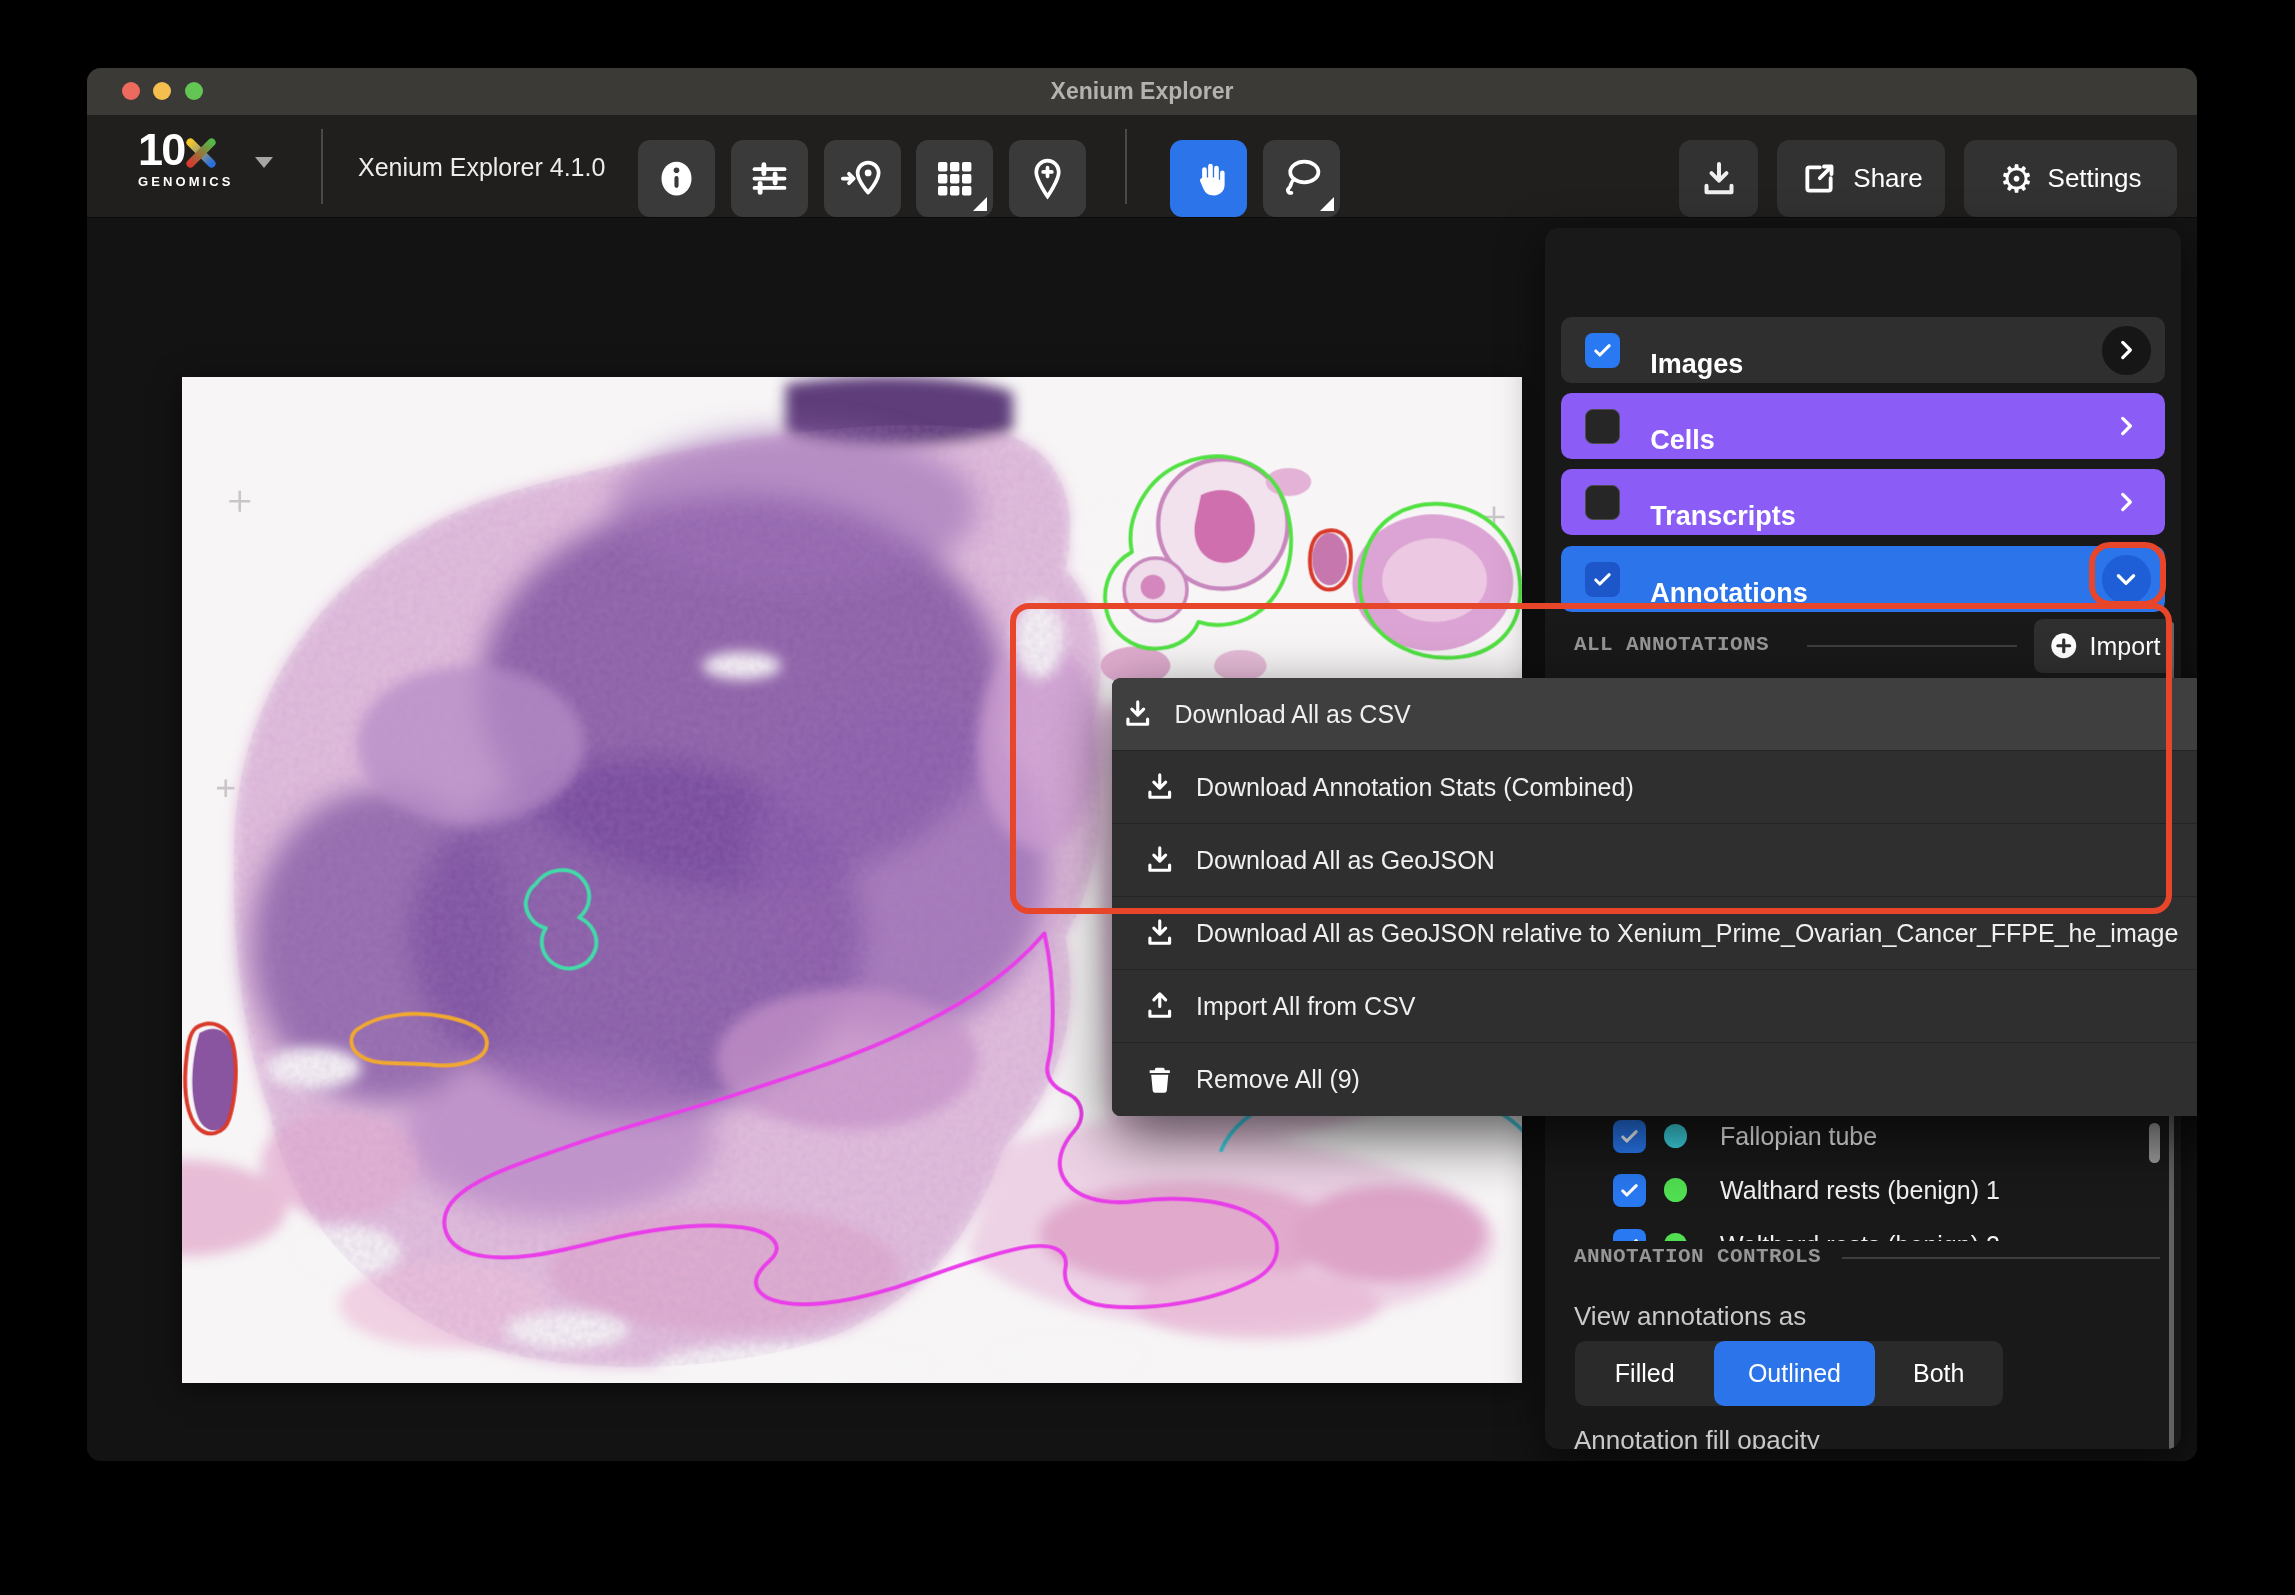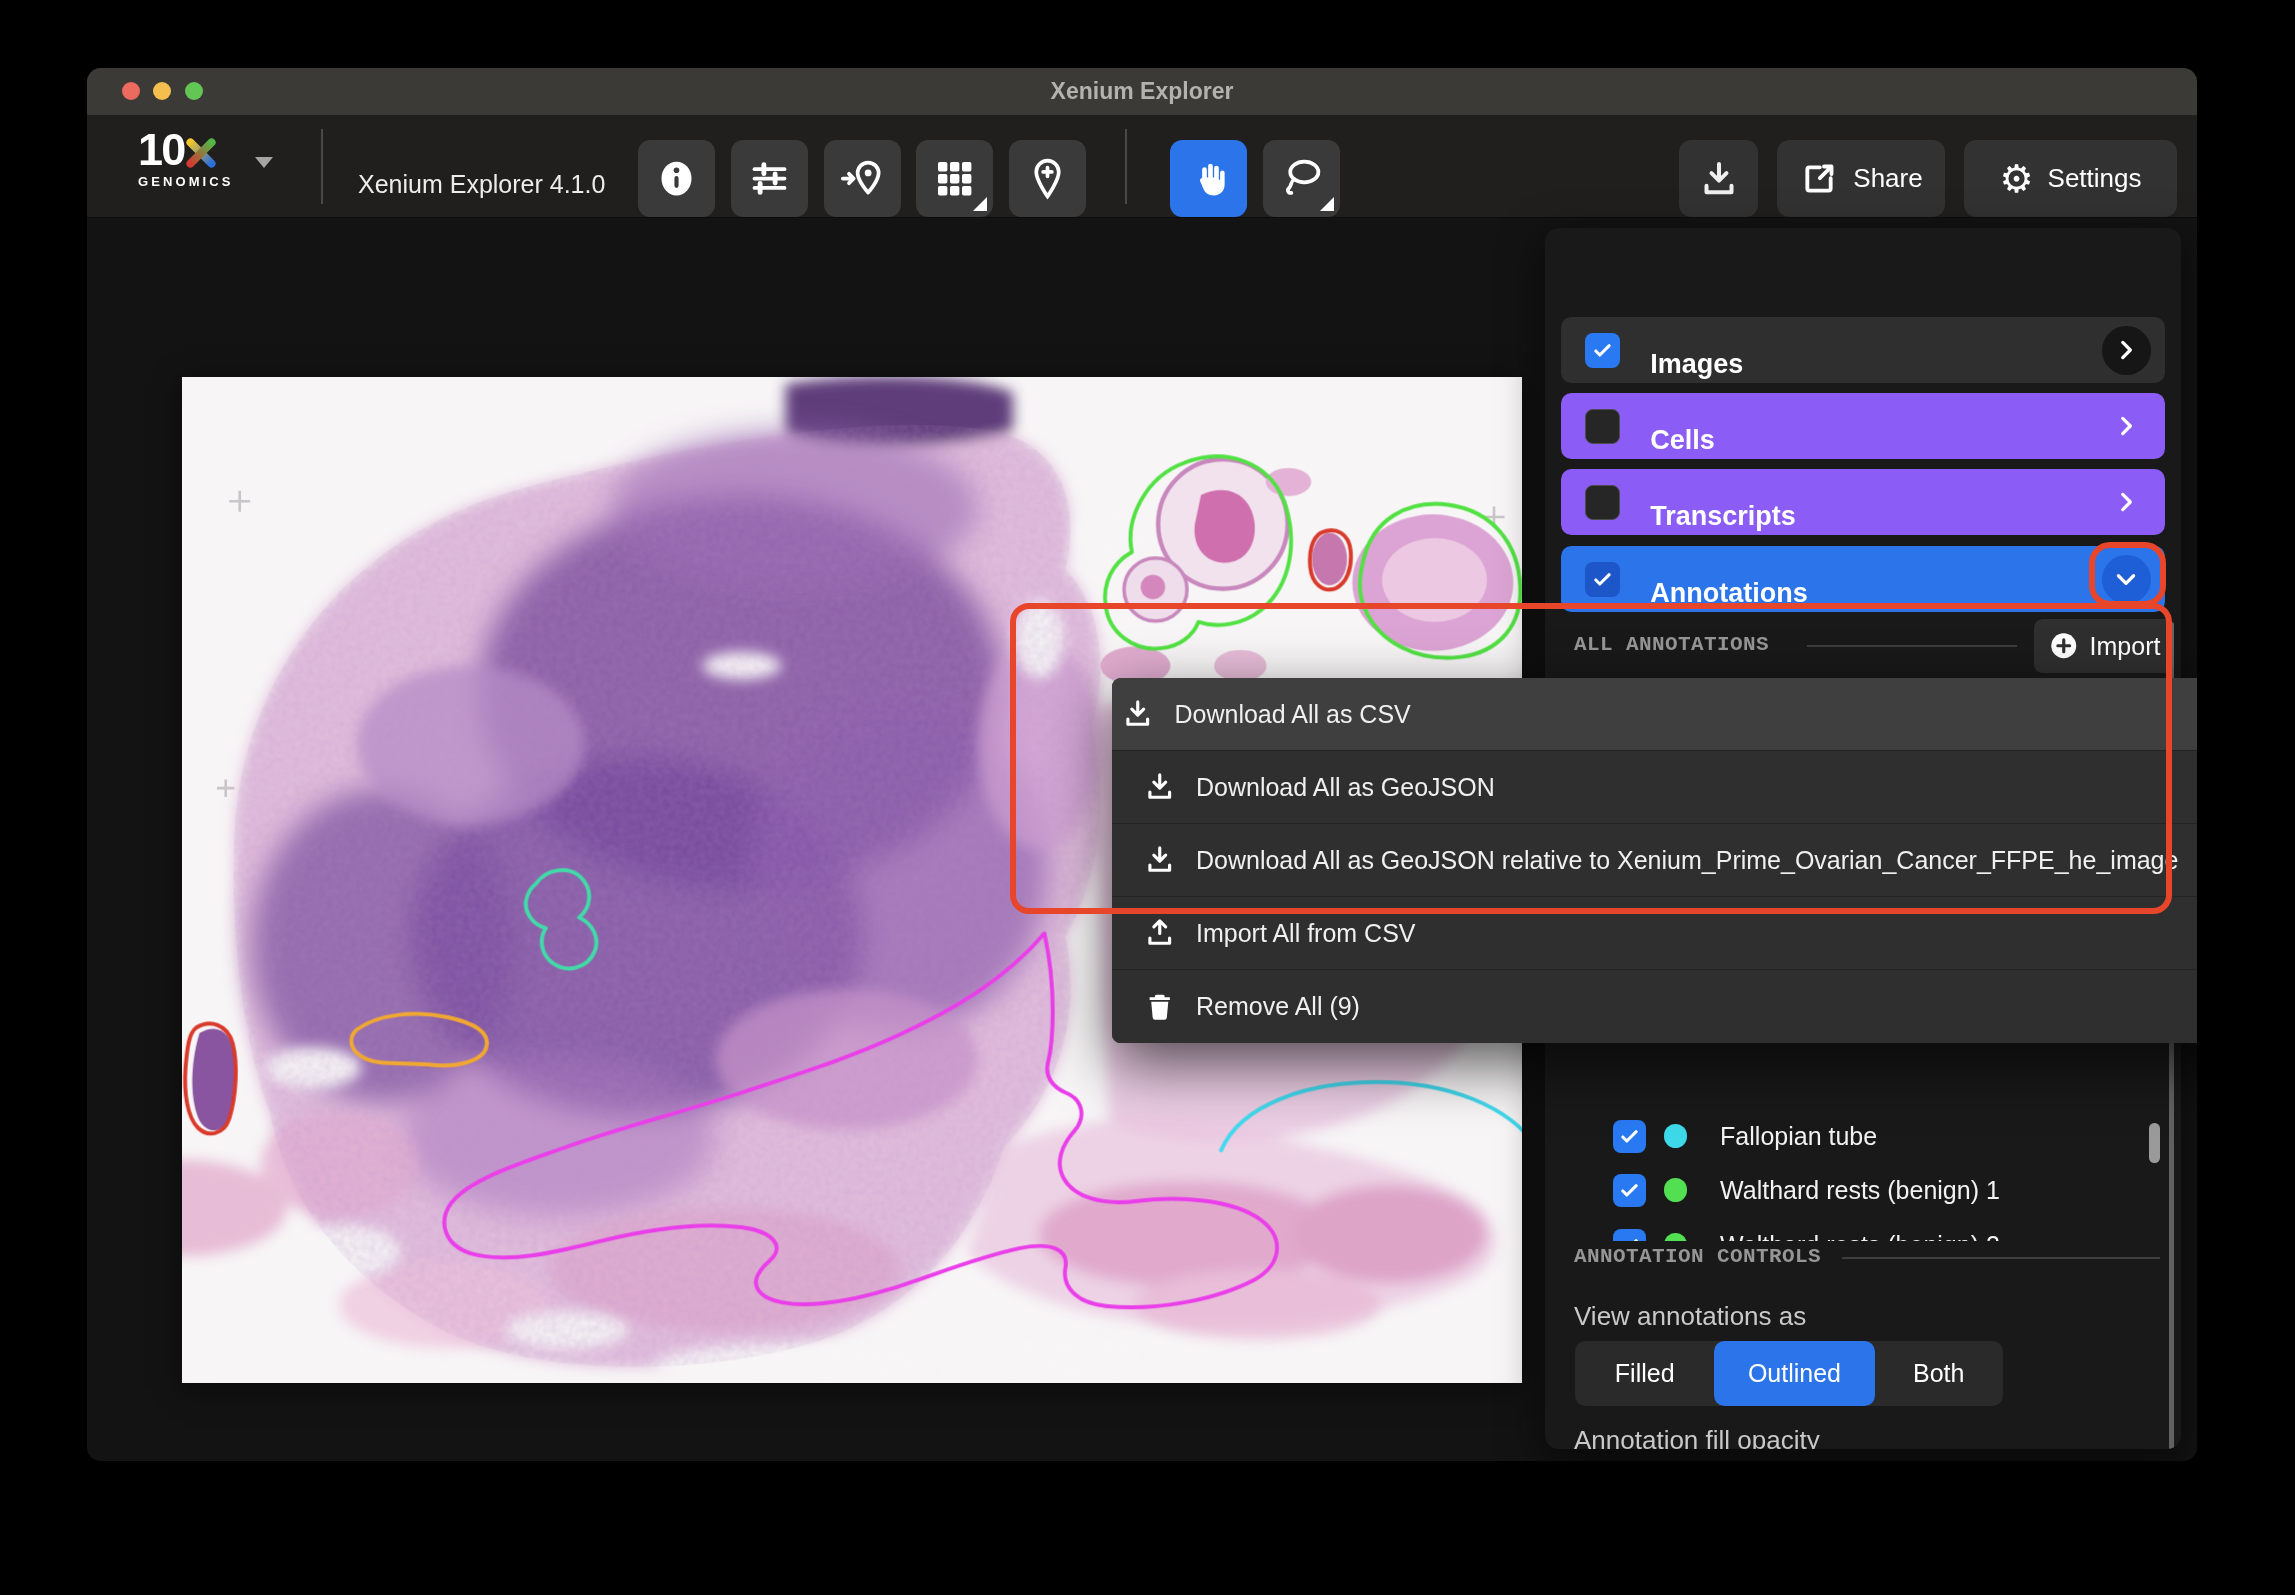--- a/index.html
+++ b/index.html
@@ -20,21 +20,21 @@
 
   
   #toolbar { position:absolute; left:0; top:47px; width:100%; height:103px; background:#201f1e; border-bottom:1.7px solid #0b0b0b; }
   .logo-wrap { position:absolute; left:51px; top:12.2px; width:105px; }
   .logo-row { display:flex; align-items:flex-start; }
   .logo-10 { color:#fff; font-size:45px; font-weight:bold; letter-spacing:-1.7px; line-height:45px; }
   .logo-x  { width:30px; height:30px; margin:10.5px 0 0 1.7px; }
   .logo-sub { color:#fff; font-size:13px; font-weight:bold; letter-spacing:3.1px; margin-top:1.7px; }
   .caret-down { position:absolute; left:168px; top:42px; width:0; height:0; border-left:9.6px solid transparent; border-right:9.6px solid transparent; border-top:11.4px solid #a7a5a2; }
   .tb-divider { position:absolute; top:14px; width:1.7px; height:75px; background:#4a4946; }
-  #app-version { position:absolute; left:271px; top:38px; color:#ececec; font-size:25px;margin-top:17px; }
+  #app-version { position:absolute; left:271px; top:38px; color:#ececec; font-size:25px; }
 
   .tool-btn { position:absolute; top:25px; width:77px; height:77px; background:#3a3a3a; border-radius:12.2px;
     display:flex; align-items:center; justify-content:center; }
   .tool-btn svg { width:45px; height:45px; }
   .tool-btn.active { background:#2b74ea; }
   .corner-tri { position:absolute; right:6.1px; bottom:6.1px; width:0; height:0; border-left:14px solid transparent; border-bottom:14px solid #fff; }
 
   .action-btn { position:absolute; top:25px; height:77px; background:#323232; border-radius:12.2px;
     display:flex; align-items:center; justify-content:center; gap:14px; color:#fff; font-size:26px; }
   .action-btn svg { width:40px; height:40px; }
@@ -417,20 +417,27 @@
           <path d="M12 3v9.5M7.5 8.5L12 13l4.5-4.5"></path>
           <path d="M4.5 16v4h15v-4"></path>
         </svg>
       <span class="menu-label">Download All as CSV</span>
     </div>
     <div class="menu-item">
       <svg viewBox="0 0 24 24" fill="none" stroke="#fff" stroke-width="2.4" stroke-linecap="round" stroke-linejoin="round">
           <path d="M12 3v9.5M7.5 8.5L12 13l4.5-4.5"></path>
           <path d="M4.5 16v4h15v-4"></path>
         </svg>
+      <span class="menu-label">Download Annotation Stats (Combined)</span>
+    </div>
+    <div class="menu-item">
+      <svg viewBox="0 0 24 24" fill="none" stroke="#fff" stroke-width="2.4" stroke-linecap="round" stroke-linejoin="round">
+          <path d="M12 3v9.5M7.5 8.5L12 13l4.5-4.5"></path>
+          <path d="M4.5 16v4h15v-4"></path>
+        </svg>
       <span class="menu-label">Download All as GeoJSON</span>
     </div>
     <div class="menu-item">
       <svg viewBox="0 0 24 24" fill="none" stroke="#fff" stroke-width="2.4" stroke-linecap="round" stroke-linejoin="round">
           <path d="M12 3v9.5M7.5 8.5L12 13l4.5-4.5"></path>
           <path d="M4.5 16v4h15v-4"></path>
         </svg>
       <span class="menu-label">Download All as GeoJSON relative to Xenium_Prime_Ovarian_Cancer_FFPE_he_image</span>
     </div>
     <div class="menu-item">

